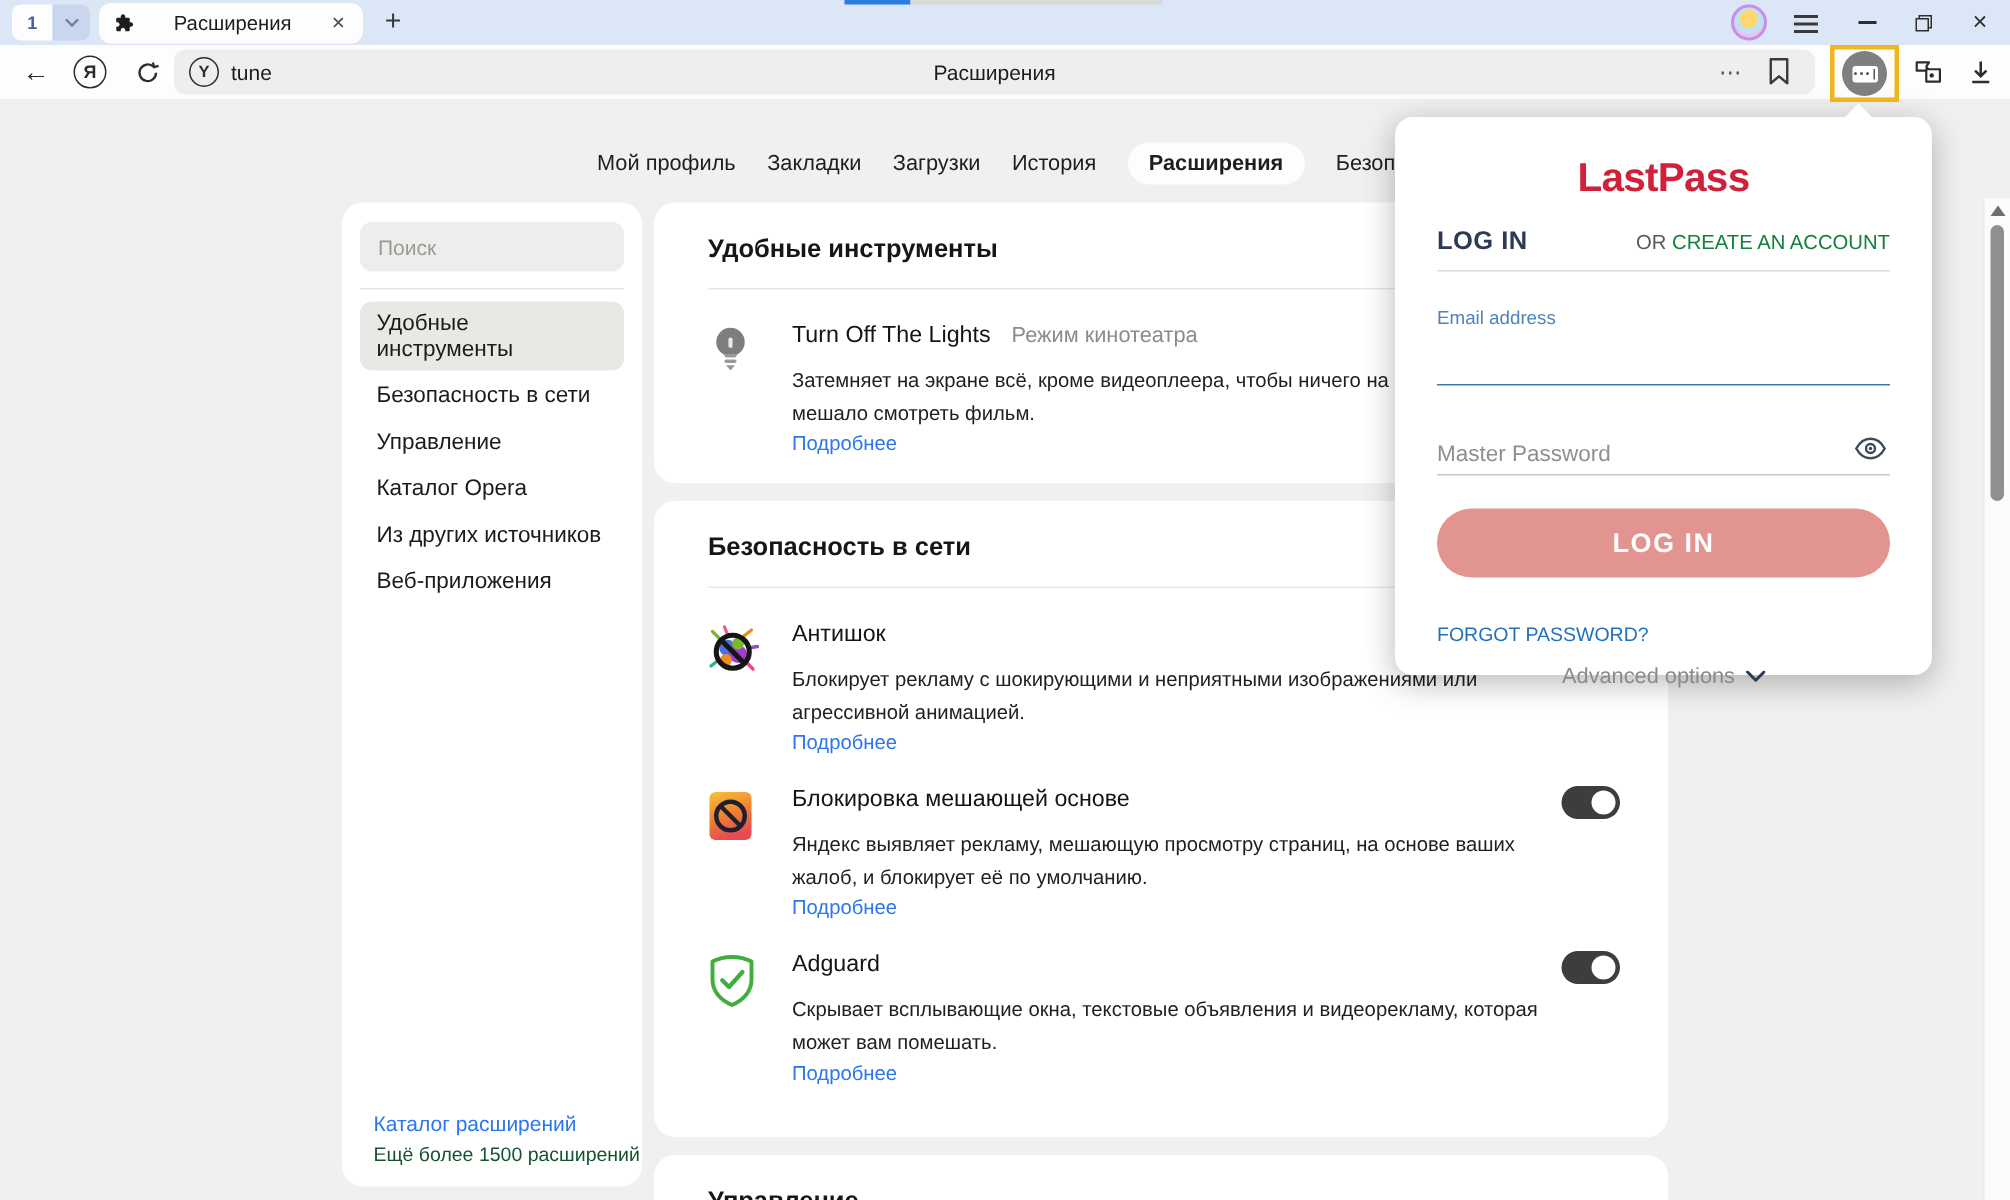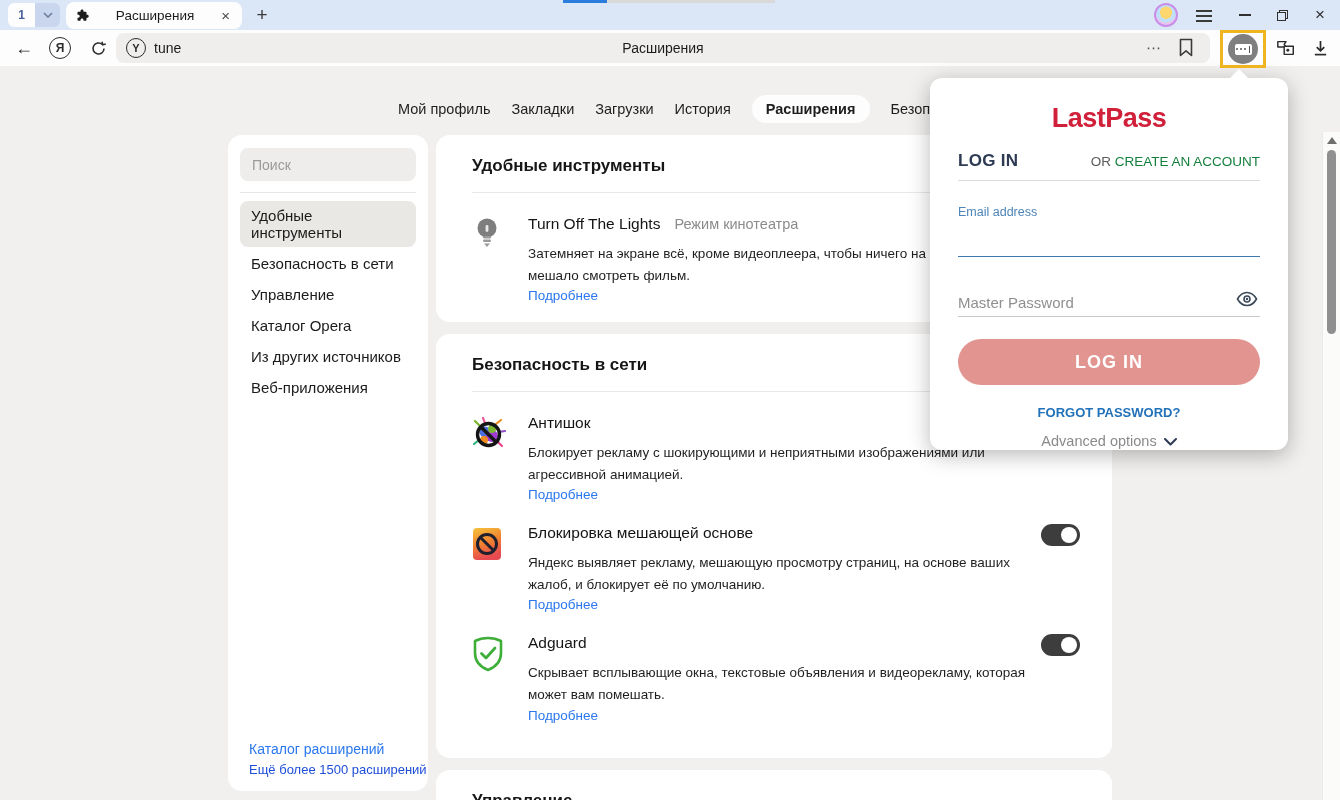--- a/index.html
+++ b/index.html
@@ -57,21 +57,21 @@
   .navtab.active { background:#fdfdfd; border-radius:16px; padding:6px 14px; font-weight:bold; }
 
   #sidebar { position:absolute; left:228px; top:69px; width:200px; height:656px; background:#ffffff; border-radius:14px; }
   #search { margin:13px 12px 0 12px; width:176px; height:33px; background:#eeedeb; border:none; border-radius:8px; padding:6px 12px; font-size:14px; color:#1b1b1b; font-family:"Liberation Sans", sans-serif; }
   #search::placeholder { color:#9a9a98; }
   #sb-divider { margin:11px 12px 8px 12px; border-top:1px solid #e7e6e4; }
   .sb-item { margin:2px 12px; padding:6px 11px; font-size:15px; color:#1b1b1b; border-radius:8px; cursor:pointer; }
   .sb-item.active { background:#e9e8e5; }
   #sb-footer { position:absolute; left:21px; bottom:14px; }
   #sb-cat-link { font-size:14px; color:#2b77ee; cursor:pointer; }
-  #sb-note { margin-top:5px; font-size:13px; color:#1d4ed8; }
+  #sb-note { margin-top:5px; font-size:13px; color:#14532d; }
 
   #maincol { position:absolute; left:436px; top:69px; width:676px; }
   .card { background:#ffffff; border-radius:14px; margin-bottom:12px; position:relative; overflow:hidden; }
   .card-h { padding:21px 32px 0 36px; font-size:17px; font-weight:bold; color:#161616; }
   .card-hr { margin:16px 32px 0 36px; border-top:1px solid #e8e8e6; }
   .extrow { display:flex; padding:22px 32px 0 36px; position:relative; }
   .exticon { width:34px; margin-right:22px; flex-shrink:0; padding-top:2px; }
   .extbody { flex:1; min-width:0; }
   .extname { font-size:15.5px; font-weight:normal; color:#141414; display:inline; }
   .extsub { font-size:14.5px; color:#8b8b89; margin-left:14px; display:inline; }
@@ -95,21 +95,21 @@
   #lp-or { font-size:13.5px; color:#5a5a5a; }
   #lp-create { font-size:13.5px; color:#15803d; cursor:pointer; }
   #lp-hr { margin-top:9px; border-top:1px solid #dcdcdc; }
   #lp-email-label { margin-top:24px; font-size:12.5px; color:#4d84b8; }
   #lp-email-input { width:100%; height:26px; border:none; border-bottom:1px solid #3e78ad; font-size:15px; color:#222; background:transparent; outline:none; margin-top:12px; font-family:"Liberation Sans", sans-serif; }
   #lp-pw-wrap { position:relative; margin-top:32px; }
   #lp-pw-input { width:100%; height:28px; border:none; border-bottom:1px solid #c9c9c9; font-size:15px; color:#222; background:transparent; outline:none; font-family:"Liberation Sans", sans-serif; }
   #lp-pw-input::placeholder { color:#8f8f8f; }
   #lp-eye { position:absolute; right:2px; top:2px; cursor:pointer; }
   #lp-login-btn { margin-top:22px; width:100%; height:46px; border:none; border-radius:23px; background:#e29490; color:#ffffff; font-size:18px; font-weight:bold; letter-spacing:1px; cursor:pointer; font-family:"Liberation Sans", sans-serif; }
-  #lp-forgot { margin-top:20px; text-align:center; font-size:13px; font-weight:bold; color:#2272b9; cursor:pointer; }
+  #lp-forgot { margin-top:30px; text-align:left; font-size:13px; font-weight:normal; color:#2272b9; cursor:pointer; }
   #lp-advanced { margin-top:13px; text-align:center; font-size:14.5px; color:#8a8a8a; cursor:pointer; display:flex; align-items:center; justify-content:center; gap:7px; }
 </style>
 </head>
 <body>
 
 <div id="stage">
 
   <div id="tabbar">
     <div class="topline-blue"></div>
     <div class="topline-gray"></div>

